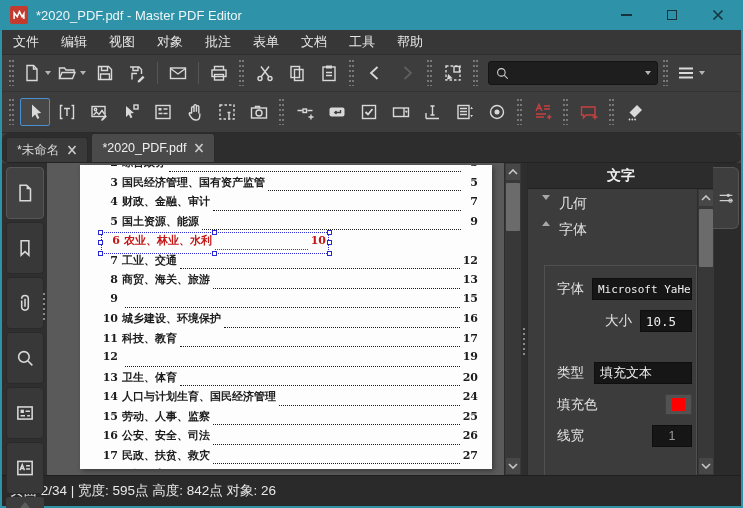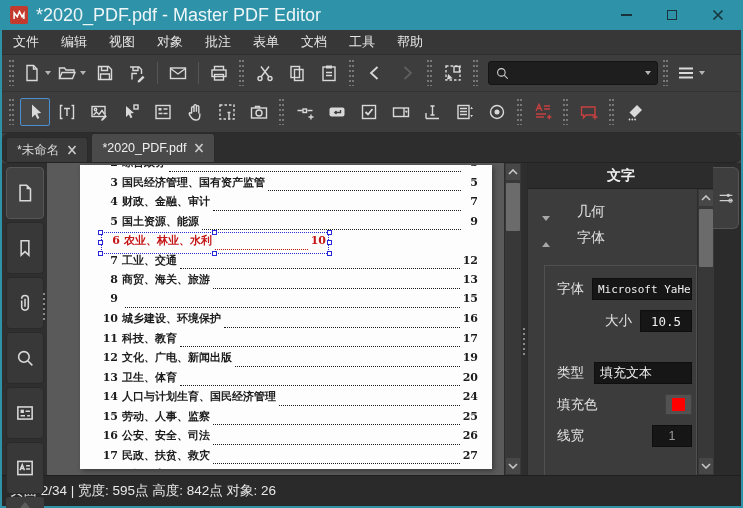--- a/index.html
+++ b/index.html
@@ -4,21 +4,21 @@
 <style>
   * { box-sizing: border-box; margin: 0; padding: 0; }
   html,body { width:743px; height:508px; overflow:hidden; background:#222;
     font-family:"Liberation Sans",sans-serif; }
   .window { width:743px; height:508px; display:flex; flex-direction:column;
     background:#3d3d3d; border:2px solid #2e93a8; border-top:none; }
 
   
   .titlebar { height:30px; flex:0 0 30px; background:#2e93a8; display:flex; align-items:center; padding-left:8px; }
   .logo { width:18px; height:18px; background:#c23b2e; border-radius:2px; display:flex; align-items:center; justify-content:center; margin-right:8px; }
-  .title { color:#eef6f8; font-size:18px; }
+  .title { color:#eef6f8; font-size:13px; }
   .winbtns { margin-left:auto; display:flex; height:100%; }
   .wbtn { width:46px; height:100%; display:flex; align-items:center; justify-content:center; }
   .min-glyph { width:11px; height:2px; background:#17343c; }
   .max-glyph { width:10px; height:10px; border:1.5px solid #17343c; }
 
   
   .menubar { height:25px; flex:0 0 25px; background:#373737; display:flex; align-items:center; border-bottom:1px solid #2e2e2e; }
   .menu-item { color:#e6e6e6; font-size:13px; padding:3px 11px; cursor:default;font-family:Liberation Mono, monospace; }
 
   
@@ -79,29 +79,29 @@
   .chev { stroke:#c8c8c8; fill:none; stroke-width:1.6; }
   .sb-thumb { position:absolute; left:1px; right:1px; background:#6b6b6b; border-radius:1px; }
 
   .splitter { width:6px; flex:0 0 6px; background:#2e2e2e; position:relative; }
 
   
   .panel { width:187px; flex:0 0 187px; background:#3c3c3c; position:relative; border-left:1px solid #2a2a2a; }
   .panel-header { height:26px; background:#2c2c2c; border-bottom:1px solid #222; display:flex; align-items:center; justify-content:center;
     color:#f0f0f0; font-size:14px; font-weight:bold; }
   .panel-body { position:absolute; top:26px; left:0; right:0; bottom:0; overflow:hidden; padding-top:6px; }
-  .sec { display:flex; align-items:flex-end; gap:27px; height:26px; padding-left:14px; color:#e2e2e2; font-size:14px; }
+  .sec { display:flex; align-items:flex-start; gap:9px; height:26px; padding-left:14px; color:#e2e2e2; font-size:14px; }
   .tri-dn { width:0;height:0;border-left:4.5px solid transparent;border-right:4.5px solid transparent;border-top:5.5px solid #a8a8a8; }
   .tri-up { width:0;height:0;border-left:4.5px solid transparent;border-right:4.5px solid transparent;border-bottom:5.5px solid #a8a8a8; }
   .group { margin:18px 17px 0 16px; border:1px solid #505050; padding:12px 0 40px 0; }
   .prow { display:flex; align-items:center; margin-bottom:10px; padding:0 4px 0 12px; font-size:13.5px; color:#e2e2e2; }
   .pinput { background:#161616; border:1px solid #0e0e0e; color:#eee; height:22px; display:flex; align-items:center; padding:0 5px; }
   .mono { font-family:"DejaVu Sans Mono",monospace; font-size:11px; white-space:nowrap; }
   .fontbox { margin-left:8px; flex:1; overflow:hidden; }
-  .sizebox { width:52px; margin-left:8px; justify-content:center; font-size:12.5px; }
+  .sizebox { width:52px; margin-left:8px; justify-content:flex-start; font-size:12.5px; }
   .prow.right { justify-content:flex-end; }
   .typebox { flex:1; margin-left:10px; font-size:13px; }
   .gap-lg { height:20px; }
   .swatchbtn { width:27px; height:21px; background:#525252; border:1px solid #404040; margin-left:auto; display:flex; align-items:center; justify-content:center; }
   .swatch { width:13px; height:13px; }
   .swatch.stroke { background:#383838; border:2px solid #777; }
   .spinbox { width:40px; margin-left:auto; color:#999; font-size:12.5px; justify-content:center; }
 
   .rightstrip { width:27px; flex:0 0 27px; background:#2b2b2b; position:relative; }
   .panel-tab { position:absolute; top:4px; left:-1px; width:26px; height:62px; background:#3e3e3e; border:1px solid #555;
@@ -501,21 +501,20 @@
               <span class="pg">16</span>
             </div>
             <div class="toc-row">
               <span class="num">11</span>
               <span class="ttl">科技、教育</span>
               <span class="leader"></span>
               <span class="pg">17</span>
             </div>
             <div class="toc-row">
               <span class="num">12</span>
-              <span class="ttl">文化、广电、新闻出版</span>
               <span class="leader"></span>
               <span class="pg">19</span>
             </div>
             <div class="toc-row">
               <span class="num">13</span>
               <span class="ttl">卫生、体育</span>
               <span class="leader"></span>
               <span class="pg">20</span>
             </div>
             <div class="toc-row">

